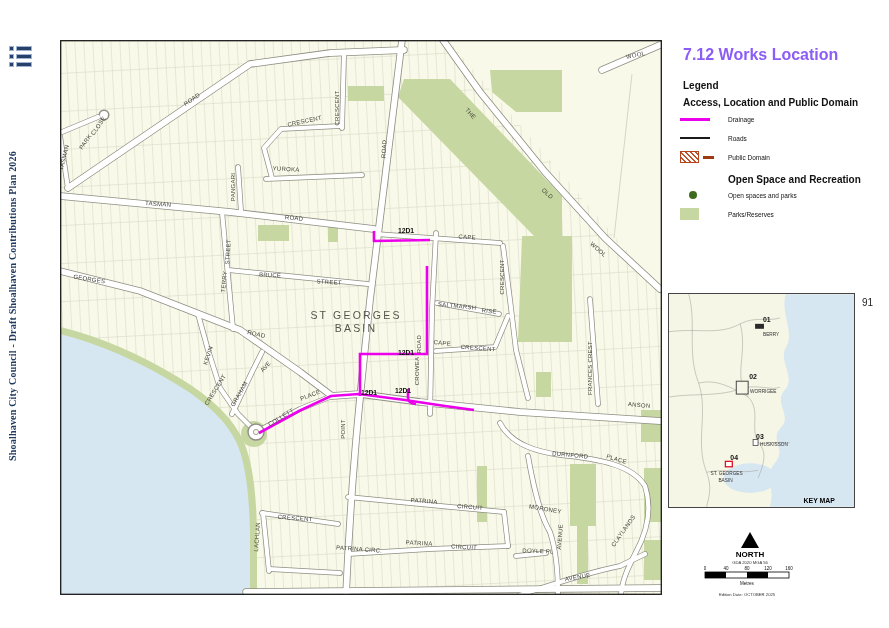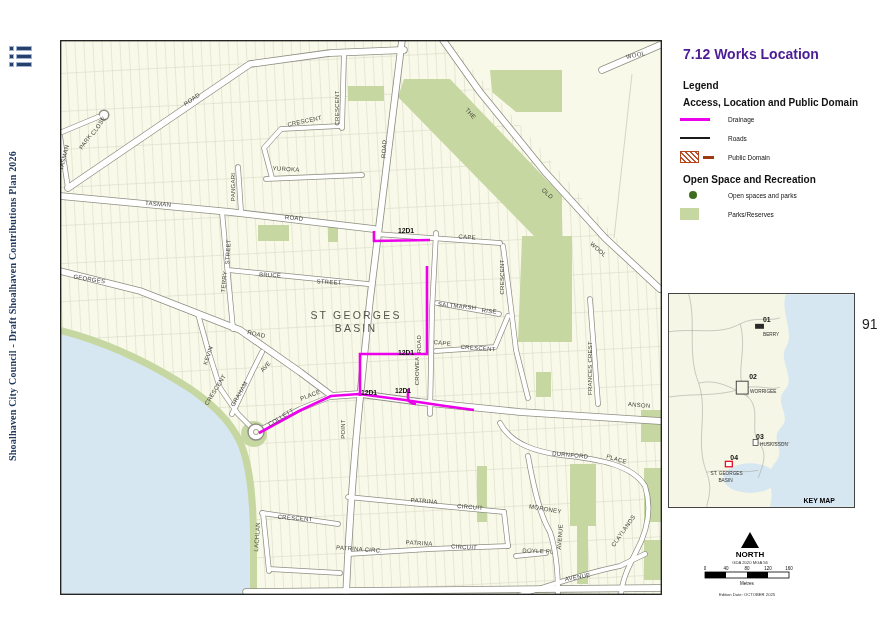--- a/index.html
+++ b/index.html
@@ -13,35 +13,35 @@
   .toc-bar{width:16px;height:5px;background:#24406B;border:0.5px solid #9fb3d1;box-sizing:border-box;margin-left:2px;}
   .side-title{position:absolute;left:-150px;top:298px;width:330px;height:16px;
       transform:rotate(-90deg);text-align:center;
       font-family:"Liberation Serif", serif;font-weight:bold;font-size:10px;color:#20395E;
       letter-spacing:0.2px;white-space:nowrap;}
 
   
   .map-wrap{position:absolute;left:60px;top:40px;width:602px;height:555px;}
 
   
-  .panel-title{position:absolute;left:683px;top:46px;font-size:14px;font-weight:bold;color:#4c1d95;}
+  .panel-title{position:absolute;left:683px;top:46px;font-size:16px;font-weight:bold;color:#8b5cf6;}
   .lg-head{position:absolute;left:683px;font-size:10px;font-weight:bold;}
   .lg-row{position:absolute;left:680px;display:flex;align-items:center;height:14px;}
   .lg-swatch{width:44px;display:flex;align-items:center;}
   .lg-label{font-size:6.5px;color:#111;margin-left:4px;white-space:nowrap;}
   .sw-drain{width:30px;height:3px;background:#EC00EC;}
   .sw-road{width:30px;height:2.5px;background:#1a1a1a;}
   .sw-pd-box{width:19px;height:12px;box-sizing:border-box;border:1.2px solid #B5431B;
       background:repeating-linear-gradient(45deg,#fff,#fff 2.5px,#C0522B 2.5px,#C0522B 3.6px);}
   .sw-pd-line{width:11px;height:3px;background:#9E3A12;margin-left:4px;}
   .sw-dot{width:8px;height:8px;border-radius:50%;background:#3F6B1F;margin-left:9px;}
   .sw-park{width:19px;height:12px;background:#C7D7A1;}
 
   .keymap{position:absolute;left:668px;top:293px;width:187px;height:215px;border:1px solid #444;box-sizing:border-box;background:#F6F6E6;}
-  .page-num{position:absolute;left:862px;top:316px;font-size:14px;color:#222;}
+  .page-num{position:absolute;left:862px;top:297px;font-size:10px;color:#222;}
   .north-scale{position:absolute;left:690px;top:528px;width:130px;height:78px;}
 
   svg text{font-family:"Liberation Sans", sans-serif;}
   .st{font-size:6px;fill:#44443C;letter-spacing:0.25px;text-anchor:middle;}
   .works{font-size:6.8px;font-weight:bold;fill:#0d0d0d;text-anchor:middle;}
   .place{font-size:10.5px;fill:#55544A;letter-spacing:2.2px;text-anchor:middle;}
   .cs{fill:none;stroke:#8E8E83;stroke-linejoin:round;stroke-linecap:round;}
   .csM{stroke-width:7.4;} .csN{stroke-width:5.6;}
   .rf{fill:none;stroke:#FFFFFF;stroke-linejoin:round;stroke-linecap:round;}
   .rfM{stroke-width:5.8;} .rfN{stroke-width:4.2;}
@@ -315,21 +315,21 @@
   <span class="lg-label">Roads</span>
 </div>
 <div class="lg-row" style="top:150px;">
   <span class="lg-swatch">
       <span class="sw-pd-box"></span>
       <span class="sw-pd-line"></span>
     </span>
   <span class="lg-label">Public Domain</span>
 </div>
 
-<div class="lg-head" style="top:174px;">Open Space and Recreation</div>
+<div class="lg-head" style="top:174px;margin-left:45px;">Open Space and Recreation</div>
 
 <div class="lg-row" style="top:188px;">
   <span class="lg-swatch">
       <span class="sw-dot"></span>
     </span>
   <span class="lg-label">Open spaces and parks</span>
 </div>
 <div class="lg-row" style="top:207px;">
   <span class="lg-swatch">
       <span class="sw-park"></span>

